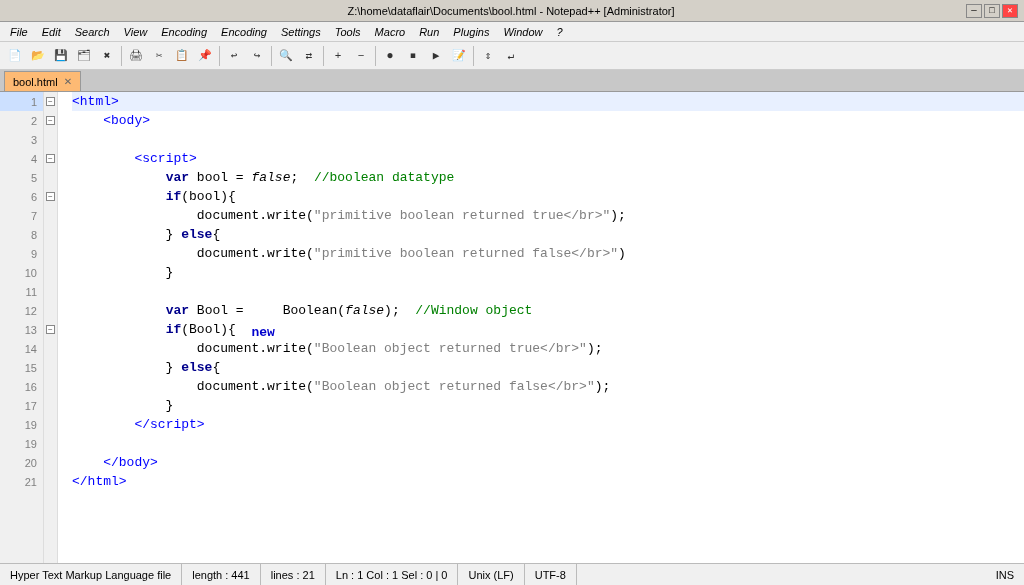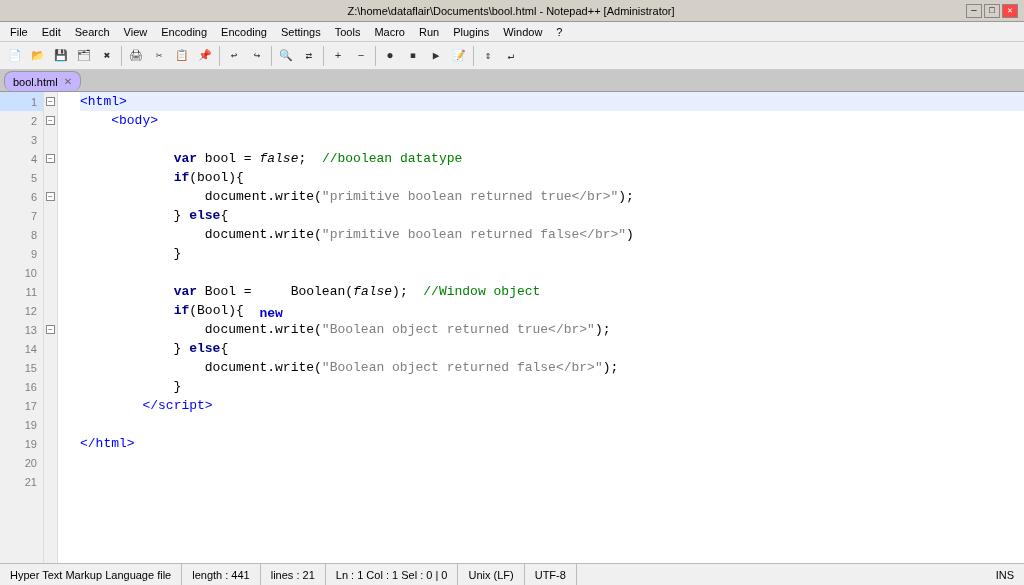--- a/index.html
+++ b/index.html
@@ -49,20 +49,21 @@
     #menu-bar {
       background: #f0f0f0;
       height: 20px;
       display: flex;
       align-items: center;
       padding: 0 4px;
       border-bottom: 1px solid #ccc;
       font-family: Arial, sans-serif;
       font-size: 11px;
       gap: 2px;
+      font-style: italic;
     }
     .menu-item {
       padding: 2px 6px;
       cursor: pointer;
       color: #000;
     }
 
     
     #toolbar {
       background: #f0f0f0;
@@ -108,22 +109,21 @@
       height: 20px;
       display: flex;
       align-items: center;
       padding: 0 8px;
       font-family: Arial, sans-serif;
       font-size: 11px;
       cursor: pointer;
       gap: 6px;
     }
     .tab.active {
-      background: #c4b5fd;
-      border-radius: 8px;
+      background: #fdba74;
     }
     .tab-close {
       font-size: 10px;
       color: #666;
       cursor: pointer;
     }
 
     
     #editor {
       display: flex;
@@ -179,21 +179,21 @@
       font-size: 8px;
       line-height: 1;
       color: #555;
       cursor: pointer;
     }
 
     
     #code-area {
       flex: 1;
       overflow: hidden;
-      padding-left: 22px;
+      padding-left: 14px;
     }
     .code-line {
       height: 19px;
       display: flex;
       align-items: center;
       white-space: pre;
       font-family: 'Courier New', Courier, monospace;
       font-size: 13px;
     }
     .code-line.highlighted {
@@ -356,20 +356,21 @@
   </div>
 
   <div id="code-area">
 
     <div class="code-line highlighted"><span class="c-tag">&lt;html&gt;</span></div>
 
     <div class="code-line"><span class="c-plain">    </span><span class="c-tag">&lt;body&gt;</span></div>
 
     <div class="code-line"></div>
 
+    <div class="code-line"><span class="c-plain">        </span><span class="c-tag">&lt;script&gt;</span></div>
 
     <div class="code-line"><span class="c-plain">            </span><span class="c-keyword">var</span><span class="c-plain"> bool = </span><span class="c-italic-bold">false</span><span class="c-plain">;  </span><span class="c-comment">//boolean datatype</span></div>
 
     <div class="code-line"><span class="c-plain">            </span><span class="c-keyword">if</span><span class="c-plain">(bool){</span></div>
 
     <div class="code-line"><span class="c-plain">                document.write(</span><span class="c-string">"primitive boolean returned true&lt;/br&gt;"</span><span class="c-plain">);</span></div>
 
     <div class="code-line"><span class="c-plain">            } </span><span class="c-keyword">else</span><span class="c-plain">{</span></div>
 
     <div class="code-line"><span class="c-plain">                document.write(</span><span class="c-string">"primitive boolean returned false&lt;/br&gt;"</span><span class="c-plain">)</span></div>
@@ -387,20 +388,21 @@
     <div class="code-line"><span class="c-plain">            } </span><span class="c-keyword">else</span><span class="c-plain">{</span></div>
 
     <div class="code-line"><span class="c-plain">                document.write(</span><span class="c-string">"Boolean object returned false&lt;/br&gt;"</span><span class="c-plain">);</span></div>
 
     <div class="code-line"><span class="c-plain">            }</span></div>
 
     <div class="code-line"><span class="c-plain">        </span><span class="c-tag">&lt;/script&gt;</span></div>
 
     <div class="code-line"></div>
 
+    <div class="code-line"><span class="c-plain">    </span><span class="c-tag">&lt;/body&gt;</span></div>
 
     <div class="code-line"><span class="c-tag">&lt;/html&gt;</span></div>
   </div>
 </div>
 
 <div id="status-bar">
   <div class="status-section">
     <span>Hyper Text Markup Language file</span>
   </div>
   <div class="status-section">

